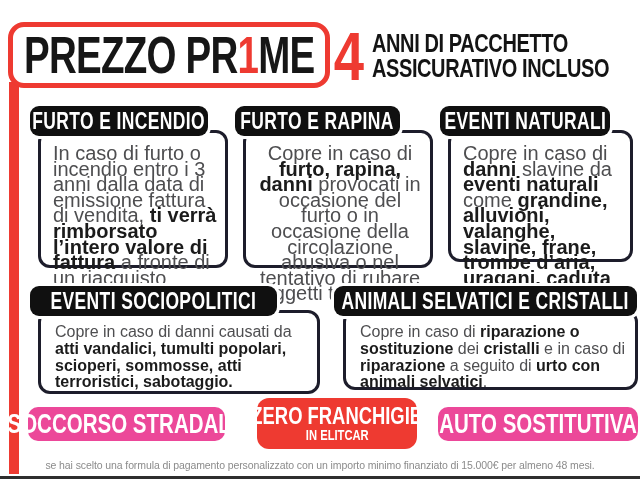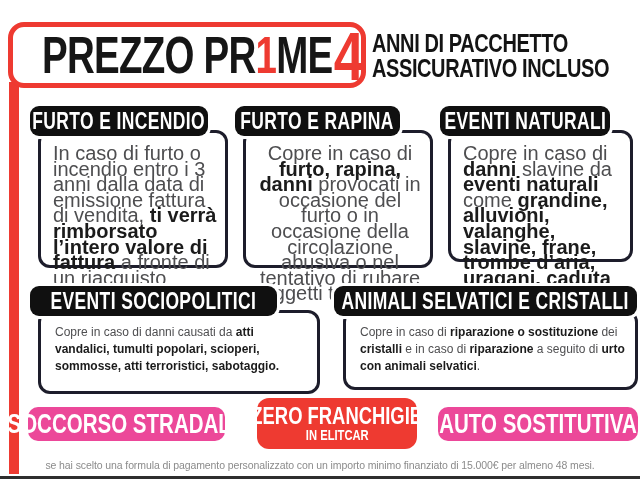--- a/index.html
+++ b/index.html
@@ -10,21 +10,21 @@
     overflow:hidden;
     font-family:"Liberation Sans", sans-serif;
   }
   .cond{display:inline-block;white-space:nowrap;}
 
   
   .red-bar{position:absolute;left:9px;top:82px;width:10px;height:392px;background:var(--red);}
 
   
   .title-box{
-    position:absolute;left:8px;top:22px;width:358px;height:66px;
+    position:absolute;left:8px;top:22px;width:322px;height:66px;
     box-sizing:border-box;border:5px solid var(--red);border-radius:16px;
     background:#fff;display:flex;align-items:center;justify-content:center;
   }
   .title-text{
     font-size:52px;font-weight:700;color:#161616;letter-spacing:-1px;
     transform:scaleX(0.74);transform-origin:center;white-space:nowrap;
   }
   .title-text .digit{color:var(--red);}
   .four{
     position:absolute;left:324px;top:22px;width:50px;height:68px;
@@ -44,21 +44,21 @@
     border-radius:9px;box-shadow:0 0 0 3px #fff;z-index:2;
     display:flex;align-items:center;justify-content:center;
   }
   .card-pill .cond{font-size:23px;font-weight:700;transform:scaleX(0.76);letter-spacing:0.5px;}
   .card-body{
     position:absolute;box-sizing:border-box;background:#fff;z-index:1;
     border:3px solid #1d1d2b;border-radius:12px;
     color:#4e4e50;
   }
   .row1 .card-body{font-size:20px;line-height:15.6px;padding:13px 8px 0 12px;}
-  .row2 .card-body{font-size:12px;line-height:16.8px;padding:11px 8px 0 14px;}
+  .row2 .card-body{font-size:16px;line-height:16.8px;padding:11px 8px 0 14px;}
   .card-body .b{font-weight:700;color:#1b1b1b;}
 
   #pill1{left:30px;top:106px;width:178px;}
   #body1{left:38px;top:130px;width:190px;height:138px;}
   #pill2{left:235px;top:106px;width:165px;}
   #body2{left:243px;top:130px;width:190px;height:138px;text-align:center;}
   #pill3{left:440px;top:106px;width:170px;}
   #body3{left:448px;top:130px;width:185px;height:132px;}
   #pill4{left:30px;top:286px;width:247px;}
   #body4{left:38px;top:310px;width:282px;height:84px;}

